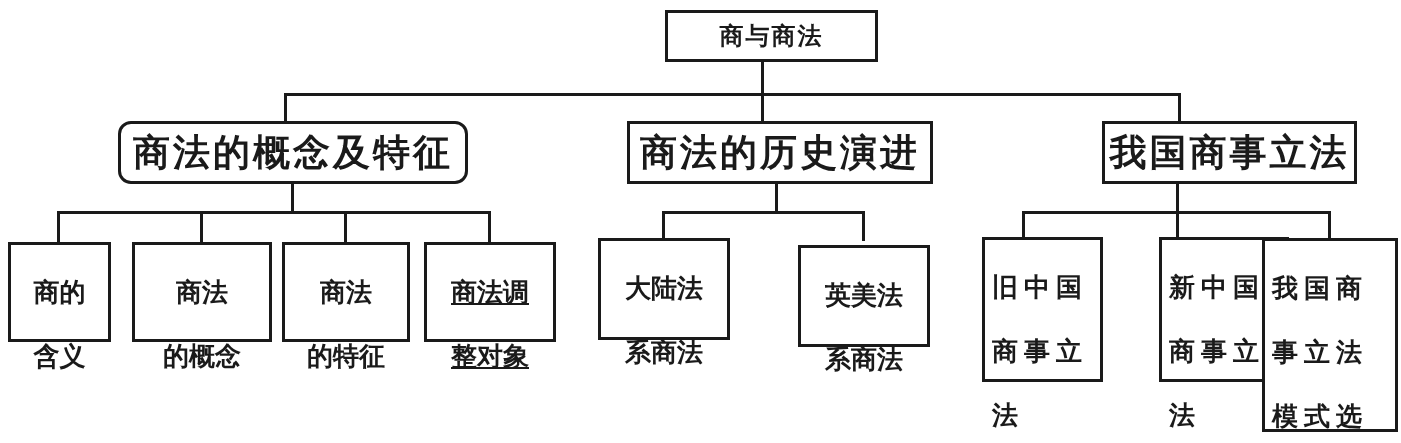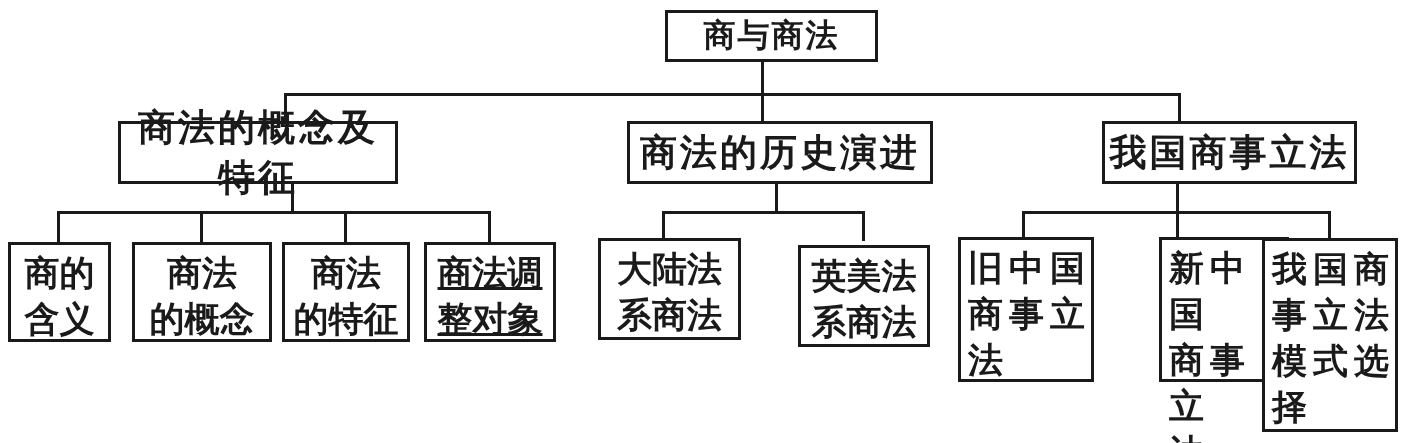--- a/index.html
+++ b/index.html
@@ -25,43 +25,43 @@
     border:3px solid var(--box-border);
     display:flex;
     align-items:center;
     justify-content:center;
     text-align:center;
     font-weight:bold;
     z-index:2;
   }
   .node.root-node{
     left:665px;top:10px;width:213px;height:52px;
-    font-size:32px;letter-spacing:2px;
+    font-size:24px;letter-spacing:2px;
   }
   .node.lvl2{
     height:63px;top:121px;
     font-size:37px;letter-spacing:3px;
   }
-  .node.p1{left:118px;width:280px;}
+  .node.p1{left:118px;width:350px;border-radius:13px;}
   .node.p2{left:627px;width:306px;}
   .node.p3{left:1102px;width:255px;}
   .node.leaf{
-    font-size:35px;
-    line-height:46px;
+    font-size:26px;
+    line-height:64px;
     white-space:pre-line;
     align-items:flex-start;
-    padding-top:6px;
+    padding-top:16px;
   }
   .node.c1{left:8px;top:242px;width:103px;height:100px;}
   .node.c2{left:132px;top:242px;width:140px;height:100px;}
   .node.c3{left:282px;top:242px;width:128px;height:100px;}
   .node.c4{left:424px;top:242px;width:132px;height:100px;text-decoration:underline;}
-  .node.c5{left:598px;top:238px;width:143px;height:102px;}
+  .node.c5{left:598px;top:238px;width:132px;height:102px;}
   .node.c6{left:798px;top:238px;width:132px;height:102px;margin-top:7px;}
-  .node.c7{left:958px;top:237px;width:136px;height:145px;}
+  .node.c7{left:982px;top:237px;width:121px;height:145px;}
   .node.c8{left:1159px;top:237px;width:130px;height:145px;}
   .node.c9{left:1262px;top:238px;width:136px;height:194px;}
   .node.leaf-left{
     justify-content:flex-start;
     text-align:left;
     letter-spacing:6px;
     padding-left:7px;
   }
   .line{
     position:absolute;

